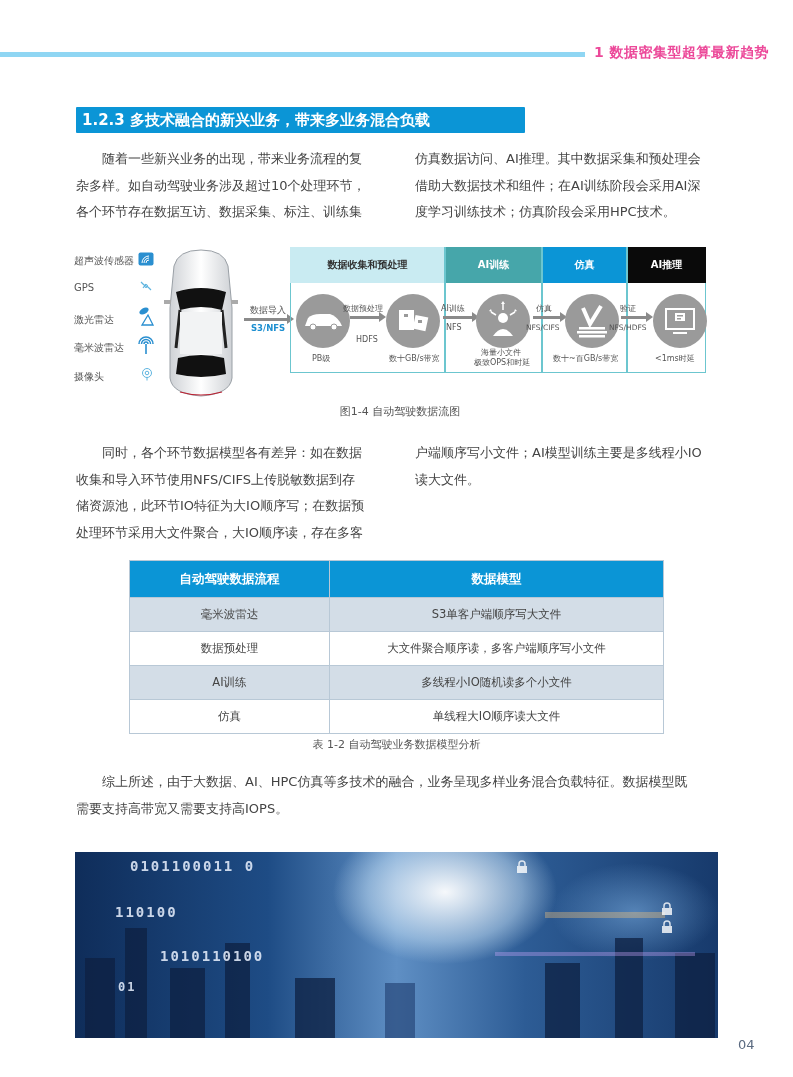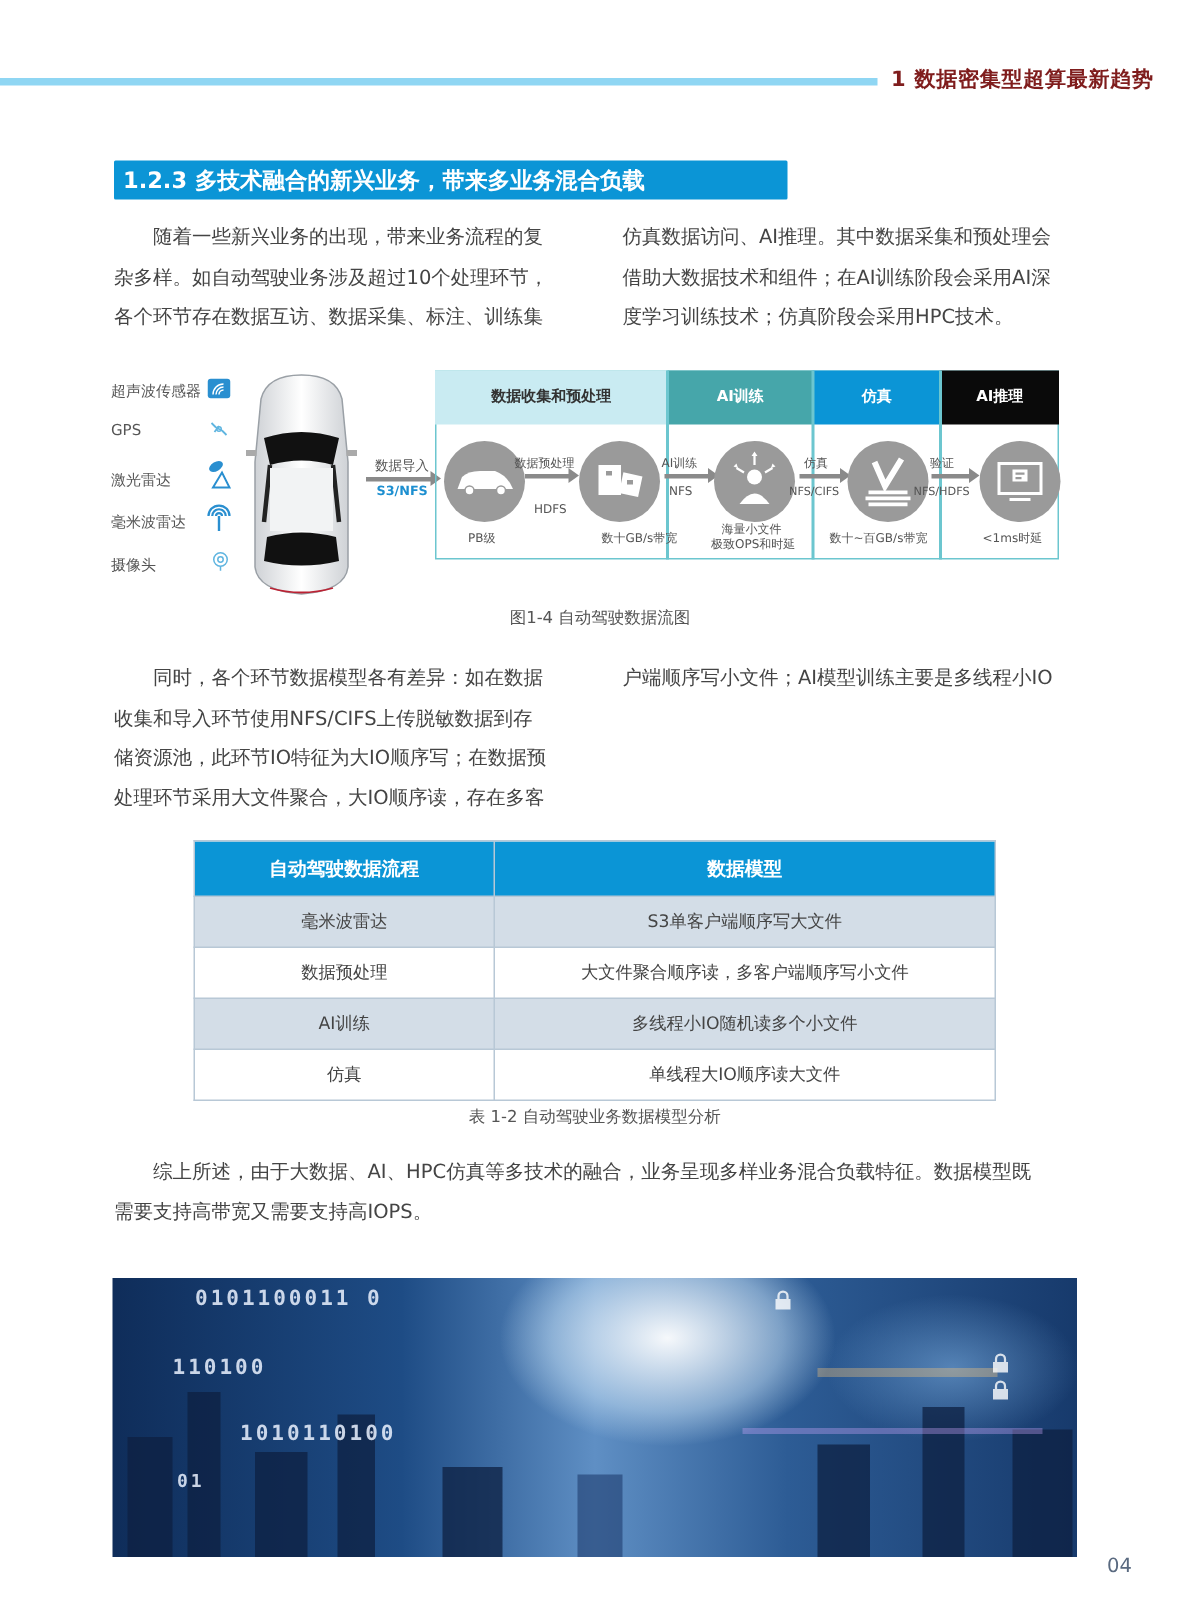--- a/index.html
+++ b/index.html
@@ -2,21 +2,21 @@
 <html><head>
 <meta charset="utf-8">
 <style>
   html, body { margin:0; padding:0; background:#ffffff; }
   body { width:793px; height:1077px; position:relative; overflow:hidden;
          font-family:"DejaVu Sans", "Liberation Sans", sans-serif; color:#3a3a3a; }
   .abs { position:absolute; }
 
   
   .hdr-line { left:0; top:52px; width:585px; height:5px; background:#8fd6f3; }
-  .hdr-title { left:594px; top:44px; font-size:14px; font-weight:bold; color:#7f1d1d; letter-spacing:0.5px; white-space:nowrap; }
+  .hdr-title { left:594px; top:44px; font-size:14px; font-weight:bold; color:#ec4899; letter-spacing:0.5px; white-space:nowrap; }
 
   
   .sec-head { left:76px; top:107px; width:449px; height:26px; background:#0b95d6; color:#fff;
               font-size:15px; font-weight:bold; line-height:26px; padding-left:6px; box-sizing:border-box;
               border-radius:1px; }
 
   .para { font-size:13px; line-height:26.5px; color:#444; }
   .para p { margin:0; }
   .indent { text-indent:2em; }
 
@@ -149,21 +149,21 @@
   <div class="abs small" style="left:356px; top:323px;margin-top:12px;">HDFS</div>
 
   <div class="abs circle" style="left:386px; top:294px;">
     <svg viewBox="0 0 54 54" width="54" height="54">
       <rect x="13" y="16" width="15" height="20" fill="#fff"></rect>
       <rect x="28" y="22" width="13" height="14" fill="#fff" transform="rotate(12 34 29)"></rect>
       <rect x="18" y="20" width="4" height="3" fill="#9a9a9a"></rect>
       <rect x="32" y="26" width="4" height="3" fill="#9a9a9a"></rect>
     </svg>
   </div>
-  <div class="abs small" style="left:401px; top:353px;">数十GB/s带宽</div>
+  <div class="abs small" style="left:389px; top:353px;">数十GB/s带宽</div>
 
   <div class="abs small" style="left:441px; top:303px;">AI训练</div>
   <div class="abs arrow" style="left:443px; top:316px; width:30px;"></div>
   <div class="abs small" style="left:446px; top:323px;">NFS</div>
 
   <div class="abs circle" style="left:476px; top:294px;">
     <svg viewBox="0 0 54 54" width="54" height="54">
       <circle cx="27" cy="24" r="5" fill="#fff"></circle>
       <path d="M17 42 Q27 28 37 42 Z" fill="#fff"></path>
       <path d="M27 10 L27 16 M15 18 L20 21 M39 18 L34 21" stroke="#fff" stroke-width="1.5"></path>
@@ -206,20 +206,21 @@
 </div>
 
 <div class="abs para" style="left:76px; top:440px; width:320px;">
   <p class="indent">同时，各个环节数据模型各有差异：如在数据</p>
   <p>收集和导入环节使用NFS/CIFS上传脱敏数据到存</p>
   <p>储资源池，此环节IO特征为大IO顺序写；在数据预</p>
   <p>处理环节采用大文件聚合，大IO顺序读，存在多客</p>
 </div>
 <div class="abs para" style="left:415px; top:440px; width:320px;">
   <p>户端顺序写小文件；AI模型训练主要是多线程小IO</p>
+  <p>读大文件。</p>
 </div>
 
 <table class="dm">
   <thead>
     <tr>
       <th>自动驾驶数据流程</th>
       <th>数据模型</th>
     </tr>
   </thead>
   <tbody>

